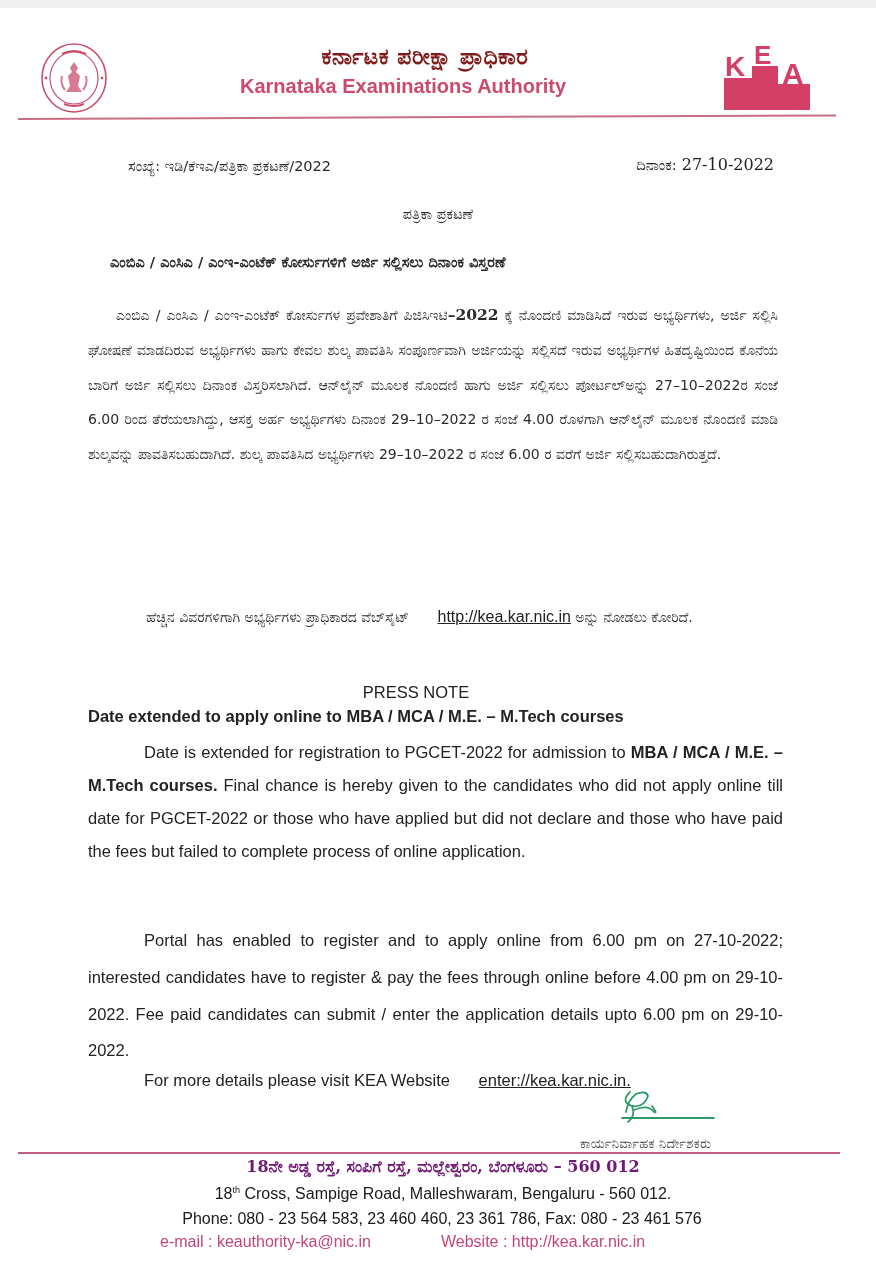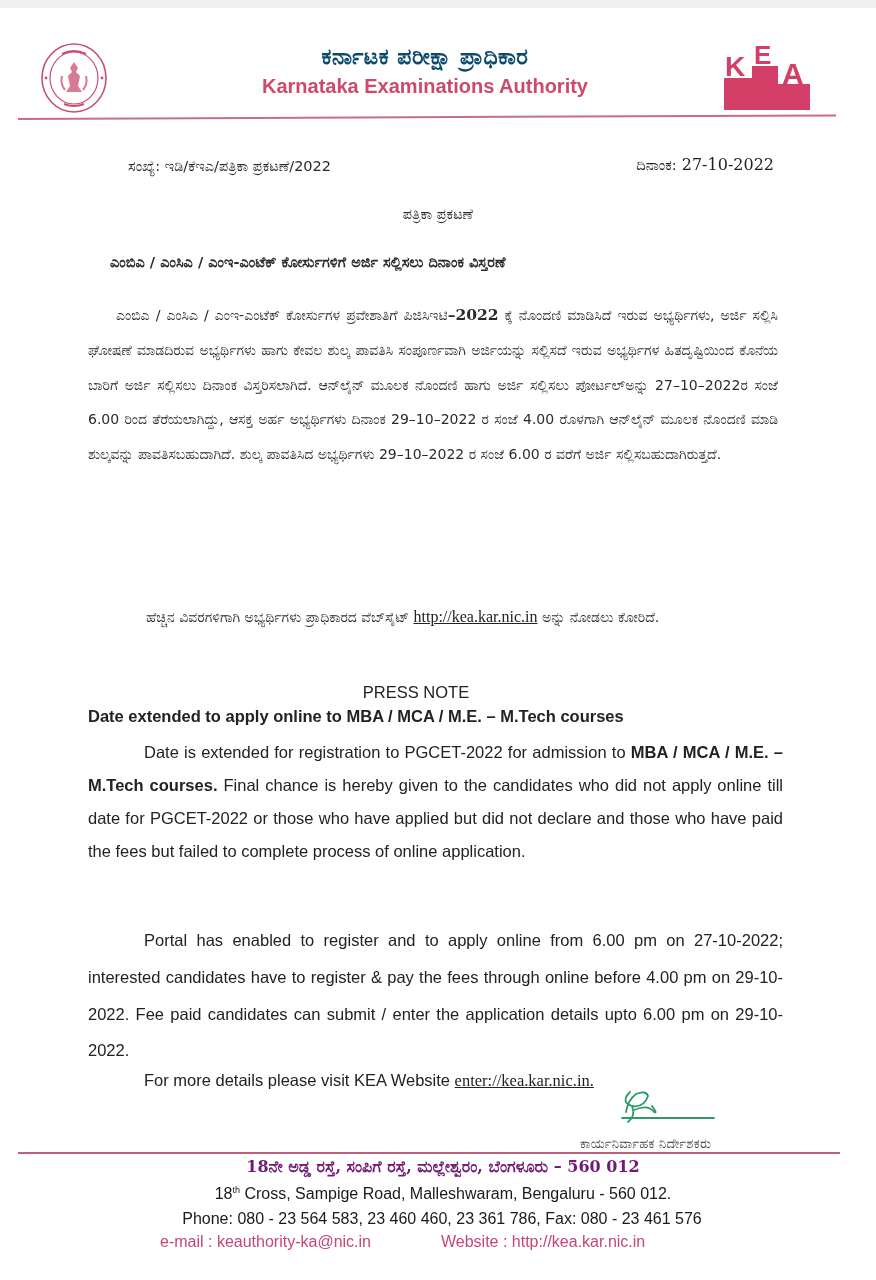--- a/index.html
+++ b/index.html
@@ -3,41 +3,41 @@
 <meta charset="utf-8">
 <style>
   * { box-sizing: border-box; margin: 0; padding: 0; }
   html, body { width: 876px; height: 1280px; background: #ffffff; overflow: hidden; }
   body { position: relative; font-family: "Liberation Sans", sans-serif; color: #222; }
   .topstrip { position: absolute; left: 0; top: 0; width: 876px; height: 8px; background: #eff0ef; }
 
   
   .seal { position: absolute; left: 40px; top: 42px; width: 68px; height: 72px; }
   .hdr-kn { position: absolute; left: 240px; top: 44px; width: 370px; text-align: center;
-            font-family: "DejaVu Sans", sans-serif; font-weight: bold; font-size: 22px; color: #0c4a6e; letter-spacing: 0.5px; }
-  .hdr-en { position: absolute; left: 240px; top: 75px; width: 370px; text-align: center;
+            font-family: "DejaVu Sans", sans-serif; font-weight: bold; font-size: 22px; color: #7f1d1d; letter-spacing: 0.5px; }
+  .hdr-en { position: absolute; left: 240px; top: 75px; width: 370px; text-align: left;
             font-family: "Liberation Sans", sans-serif; font-weight: bold; font-size: 20px; color: #cc4a6e; }
   .kea-logo { position: absolute; left: 722px; top: 40px; width: 90px; height: 72px; }
   .hdr-line { position: absolute; left: 18px; top: 118px; width: 818px; height: 2px;
               background: #c86e84; transform: rotate(-0.25deg); transform-origin: left center; }
 
   
   .kn { font-family: "DejaVu Sans", sans-serif; font-size: 14.5px; color: #2a2a2a; }
   .ref { position: absolute; left: 88px; top: 158px; margin-left: 40px; }
   .date { position: absolute; right: 102px; top: 155px; font-family: "DejaVu Serif", serif; font-size: 16px; color: #222; }
   .date .lbl { font-family: "DejaVu Sans", sans-serif; font-size: 14.5px; }
   .kn-title { position: absolute; left: 0; width: 876px; top: 206px; text-align: center; }
   .kn-subject { position: absolute; left: 110px; top: 254px; font-weight: bold; }
 
   .kn-para { position: absolute; left: 88px; width: 690px; top: 298px; line-height: 34.8px;
              text-align: justify; text-indent: 28px; font-size: 14px; }
   .kn-para b { font-family: "DejaVu Serif", serif; font-size: 15.5px; }
   .kn-para2 { position: absolute; left: 88px; width: 690px; top: 598px; line-height: 38px;
               text-align: justify; text-indent: 58px; font-size: 14px; }
-  .link { text-decoration: underline; font-family: Liberation Serif, serif; font-size: 16px; color: #222; }
+  .link { text-decoration: underline; font-family: Liberation Sans, sans-serif; font-size: 16px; color: #222; margin-left: 24px; }
 
   .en { font-family: "Liberation Sans", sans-serif; font-size: 16.5px; color: #222; }
   .press-note { position: absolute; left: 0; width: 832px; top: 683px; text-align: center; }
   .en-subject { position: absolute; left: 88px; top: 707px; font-weight: bold; font-size: 16.5px; }
   .en-para1 { position: absolute; left: 88px; width: 695px; top: 736px; line-height: 33px;
               text-align: justify; text-indent: 56px; }
   .en-para2 { position: absolute; left: 88px; width: 695px; top: 922px; line-height: 36.8px;
               text-align: justify; text-indent: 56px; }
   .en-para3 { position: absolute; left: 144px; top: 1071px; }
 

